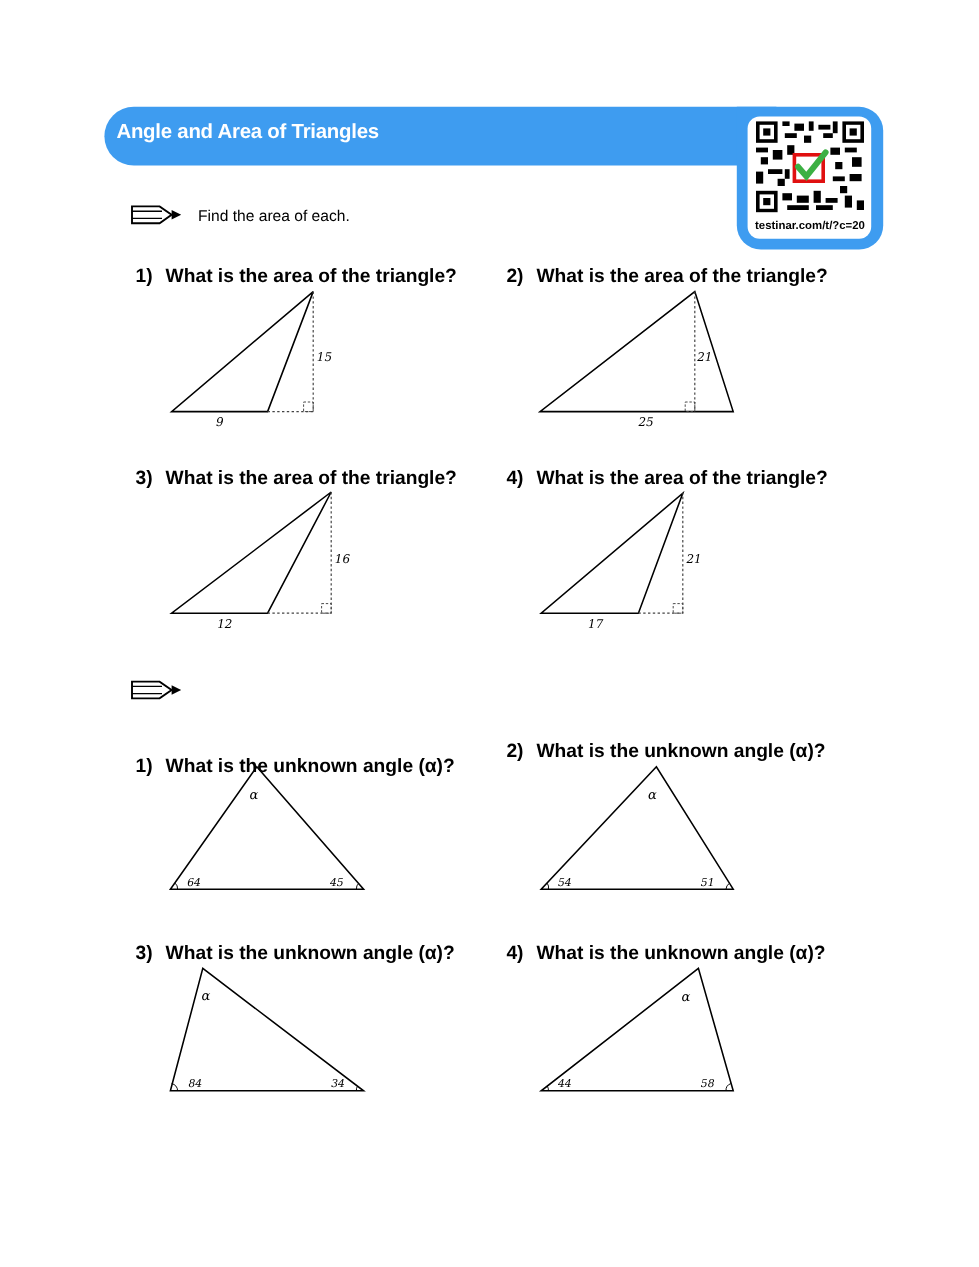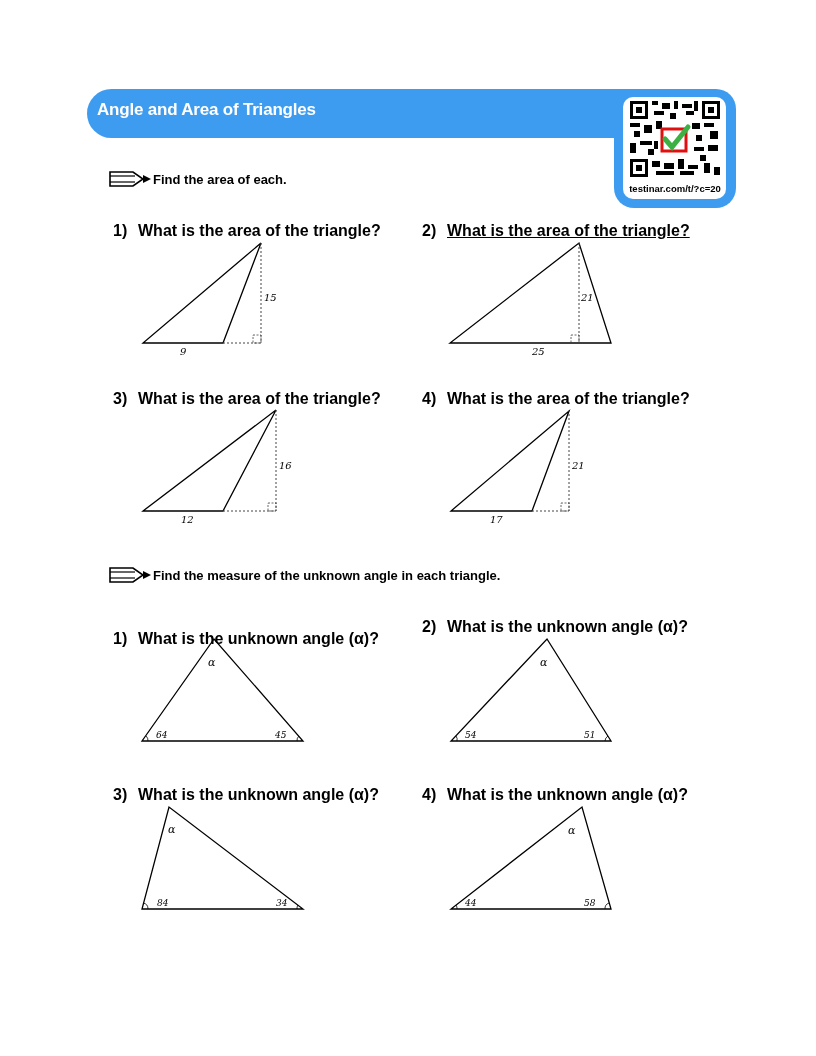--- a/index.html
+++ b/index.html
@@ -22,21 +22,21 @@
   .qr-inner {
     position: absolute; left: 623px; top: 97px; width: 103px; height: 102px;
     background: #fff; border-radius: 10px;
   }
   .qr-code { position: absolute; left: 630px; top: 101px; width: 90px; height: 76px; }
   .qr-url {
     position: absolute; left: 622px; top: 183px; width: 106px; text-align: center;
     font-size: 9.5px; font-weight: bold; color: #000; white-space: nowrap;
   }
   .instruction { position: absolute; left: 109px; display: flex; align-items: center; }
-  .instruction .txt { font-size: 13px; font-weight: bold; margin-left: 2px; }
+  .instruction .txt { font-size: 13px; font-weight: normal; margin-left: 14px; }
   .q-label { position: absolute; font-size: 16px; font-weight: bold; white-space: nowrap; }
   .q-num { display: inline-block; width: 25px; }
   .fig { position: absolute; }
   svg text { font-family: "DejaVu Serif", serif; font-style: italic; }
 </style>
 </head>
 <body>
 
 <div class="header-bar"></div>
 <div class="header-title">Angle and Area of Triangles</div>
@@ -102,21 +102,21 @@
 
 <div class="q-label" style="left:113px;top:222px;"><span class="q-num">1)</span><span>What is the area of the triangle?</span></div>
 <svg class="fig" style="left:130px;top:238px;" width="160" height="122">
   <polygon points="13,105 93,105 131,5" fill="none" stroke="#000" stroke-width="1.3"></polygon>
   <polyline points="93,105 131,105 131,5" fill="none" stroke="#444" stroke-width="1" stroke-dasharray="2,2"></polyline>
   <rect x="123" y="97" width="8" height="8" fill="none" stroke="#444" stroke-width="0.8" stroke-dasharray="2,1.5"></rect>
   <text x="134" y="63" font-size="10">15</text>
   <text x="50" y="117" font-size="10">9</text>
 </svg>
 
-<div class="q-label" style="left:422px;top:222px;text-decoration:underline;"><span class="q-num">2)</span><span>What is the area of the triangle?</span></div>
+<div class="q-label" style="left:422px;top:222px;"><span class="q-num">2)</span><span>What is the area of the triangle?</span></div>
 <svg class="fig" style="left:440px;top:238px;" width="180" height="122">
   <polygon points="10,105 171,105 139,5" fill="none" stroke="#000" stroke-width="1.3"></polygon>
   <line x1="139" y1="5" x2="139" y2="105" stroke="#444" stroke-width="1" stroke-dasharray="2,2"></line>
   <rect x="131" y="97" width="8" height="8" fill="none" stroke="#444" stroke-width="0.8" stroke-dasharray="2,1.5"></rect>
   <text x="141" y="63" font-size="10">21</text>
   <text x="92" y="117" font-size="10">25</text>
 </svg>
 
 <div class="q-label" style="left:113px;top:390px;"><span class="q-num">3)</span><span>What is the area of the triangle?</span></div>
 <svg class="fig" style="left:130px;top:405px;" width="170" height="122">
@@ -136,21 +136,20 @@
   <text x="50" y="118" font-size="10">17</text>
 </svg>
 
 <div class="instruction" style="top:566px;">
   <svg width="42" height="18" viewBox="0 0 42 18">
     <path d="M1 2 H24 L34 9 L24 16 H1 Z" fill="#fff" stroke="#000" stroke-width="1.6"></path>
     <line x1="1" y1="6" x2="26" y2="6" stroke="#000" stroke-width="1.2"></line>
     <line x1="1" y1="12" x2="26" y2="12" stroke="#000" stroke-width="1.2"></line>
     <path d="M34 5 L42 9 L34 13 Z" fill="#000"></path>
   </svg>
-  <span class="txt">Find the measure of the unknown angle in each triangle.</span>
 </div>
 
 <div class="q-label" style="left:113px;top:618px;margin-top:12px;"><span class="q-num">1)</span><span>What is the unknown angle (α)?</span></div>
 <svg class="fig" style="left:130px;top:630px;" width="190" height="120">
   <polygon points="12,111 173,111 84,9" fill="none" stroke="#000" stroke-width="1.3"></polygon>
   <path d="M18,111 A6,6 0 0 0 16,106" fill="none" stroke="#000" stroke-width="0.8"></path>
   <path d="M167,111 A6,6 0 0 1 169,106" fill="none" stroke="#000" stroke-width="0.8"></path>
   <text x="78" y="36" font-size="11">α</text>
   <text x="26" y="108" font-size="9">64</text>
   <text x="145" y="108" font-size="9">45</text>

